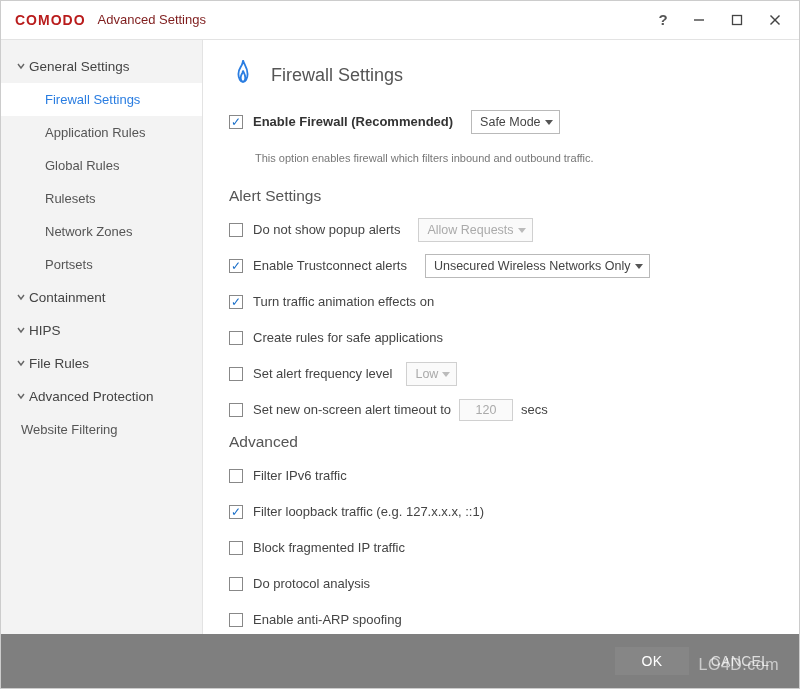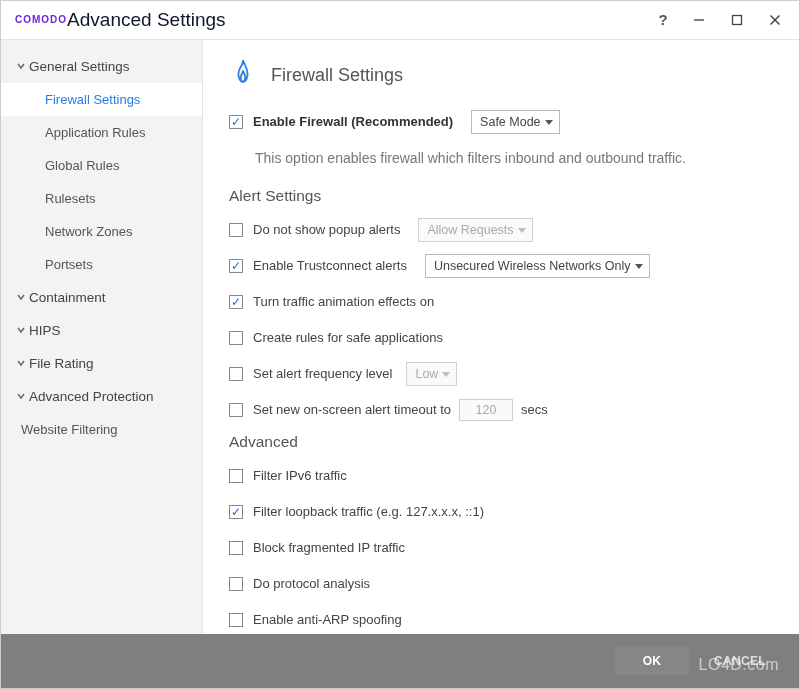--- a/index.html
+++ b/index.html
@@ -1,21 +1,21 @@
 <!DOCTYPE html>
 <html><head>
 <meta charset="utf-8">
 <style>
   * { box-sizing: border-box; margin: 0; padding: 0; }
   html, body { width: 800px; height: 689px; font-family: "Segoe UI", Arial, sans-serif; font-size: 13px; color: #444; background: #fff; }
   .window { width: 800px; height: 689px; border: 1px solid #ccc; display: flex; flex-direction: column; position: relative; }
   .titlebar { height: 40px; display: flex; align-items: center; padding: 0 8px 0 14px; border-bottom: 1px solid #e3e3e3; }
-  .logo { font-weight: 800; letter-spacing: 1px; font-size: 10px; color: #6d28d9; display: flex; align-items: center; gap: 1px; text-align: center; }
+  .logo { font-weight: 800; letter-spacing: 1px; font-size: 14px; color: #b91c1c; display: flex; align-items: center; gap: 1px; text-align: center; }
   .logo .c { font-family: Arial, sans-serif; font-weight: 900; }
-  .title-sub { margin-left: 0; color: #0f172a; font-size: 19px; }
+  .title-sub { margin-left: 12px; color: #7f1d1d; font-size: 13px; }
   .win-controls { margin-left: auto; display: flex; align-items: center; gap: 6px; }
   .win-btn { width: 32px; height: 28px; display: flex; align-items: center; justify-content: center; color: #444; cursor: pointer; }
   .win-btn svg { width: 12px; height: 12px; }
   .help-btn { font-size: 15px; font-weight: 600; color: #555; width: 28px; text-align: center; cursor: pointer; }
 
   .body { flex: 1 1 auto; display: flex; min-height: 0; }
   .sidebar { width: 202px; background: #f3f3f3; border-right: 1px solid #e3e3e3; padding-top: 10px; overflow: hidden; }
   .nav-cat { display: flex; align-items: center; height: 33px; padding-left: 14px; color: #444; font-size: 13.5px; cursor: pointer; }
   .nav-cat .chev { width: 16px; display: inline-flex; justify-content: center; color: #666; }
   .nav-cat .chev svg { width: 8px; height: 8px; }
@@ -23,37 +23,37 @@
   .nav-sub { display: block; height: 33px; line-height: 33px; padding-left: 44px; color: #555; font-size: 13px; cursor: pointer; }
   .nav-sub.active { background: #fff; color: #2a7de1; }
   .nav-link { display: block; height: 33px; line-height: 33px; padding-left: 20px; color: #555; font-size: 13px; cursor: pointer; }
 
   .content { flex: 1 1 auto; padding: 18px 26px 10px 26px; overflow: hidden; }
   .page-head { display: flex; align-items: center; gap: 14px; margin-bottom: 14px; }
   .page-head .flame { color: #2a7de1; }
   .page-title { font-size: 18px; color: #555; font-weight: 400; }
 
   .row { display: flex; align-items: center; min-height: 30px; margin-bottom: 6px; }
-  .row.desc { padding-left: 26px; color: #777; font-size: 14px; margin-top: 2px; margin-bottom: 14px; }
+  .row.desc { padding-left: 26px; color: #777; font-size: 11px; margin-top: 2px; margin-bottom: 14px; }
   .section-h { font-size: 15.5px; color: #555; margin: 8px 0 10px 0; font-weight: 400; }
 
   .cb { appearance: none; width: 14px; height: 14px; border: 1px solid #888; background: #fff; margin-right: 10px; display: inline-flex; align-items: center; justify-content: center; cursor: pointer; flex-shrink: 0; }
   .cb:checked::after { content: "✓"; font-size: 12px; color: #1a6fc9; line-height: 1; }
   .lbl { cursor: pointer; }
   .lbl.bold { font-weight: 600; color: #333; }
 
   .dd { border: 1px solid #b9b9b9; height: 24px; padding: 0 18px 0 8px; font-size: 12.5px; color: #444; background: #fff; position: relative; display: inline-flex; align-items: center; cursor: pointer; }
   .dd.disabled { color: #aaa; border-color: #d0d0d0; background: #fafafa; cursor: default; }
   .dd::after { content: ""; position: absolute; right: 6px; top: 50%; margin-top: -2px; width: 0; height: 0; border-left: 4px solid transparent; border-right: 4px solid transparent; border-top: 5px solid #555; }
   .dd.disabled::after { border-top-color: #bbb; }
 
   .numbox { width: 54px; height: 22px; border: 1px solid #d0d0d0; color: #aaa; text-align: center; font-size: 12.5px; margin: 0 8px; background: #fafafa; }
 
   .footer { height: 55px; background: #7f7f7f; display: flex; align-items: center; justify-content: flex-end; padding-right: 22px; gap: 14px; }
-  .fbtn { min-width: 74px; height: 28px; color: #fff; font-size: 12px; letter-spacing: 0.3px; font-weight: 700; display: inline-flex; align-items: center; justify-content: center; cursor: pointer; }
+  .fbtn { min-width: 74px; height: 28px; color: #fff; font-size: 14px; letter-spacing: 0.3px; font-weight: 400; display: inline-flex; align-items: center; justify-content: center; cursor: pointer; }
   .fbtn.ok { background: rgba(255,255,255,0.06); }
   .fbtn.cancel { color: #ddd; }
 
   .watermark { position: absolute; right: 20px; bottom: 14px; color: rgba(255,255,255,0.6); font-size: 16px; letter-spacing: 0.5px; pointer-events: none; font-weight: 300; }
 </style>
 </head>
 <body>
 
 <div class="window">
 
@@ -115,21 +115,21 @@
             </svg>
           </span>
         <span>HIPS</span>
       </div>
       <div class="nav-cat expanded">
         <span class="chev">
             <svg viewBox="0 0 8 8">
               <polyline points="1,2 4,6 7,2" fill="none" stroke="#666" stroke-width="1.4"></polyline>
             </svg>
           </span>
-        <span>File Rating</span>
+        <span>File Rules</span>
       </div>
       <div class="nav-cat expanded">
         <span class="chev">
             <svg viewBox="0 0 8 8">
               <polyline points="1,2 4,6 7,2" fill="none" stroke="#666" stroke-width="1.4"></polyline>
             </svg>
           </span>
         <span>Advanced Protection</span>
       </div>
       <div class="nav-link">Website Filtering</div>

